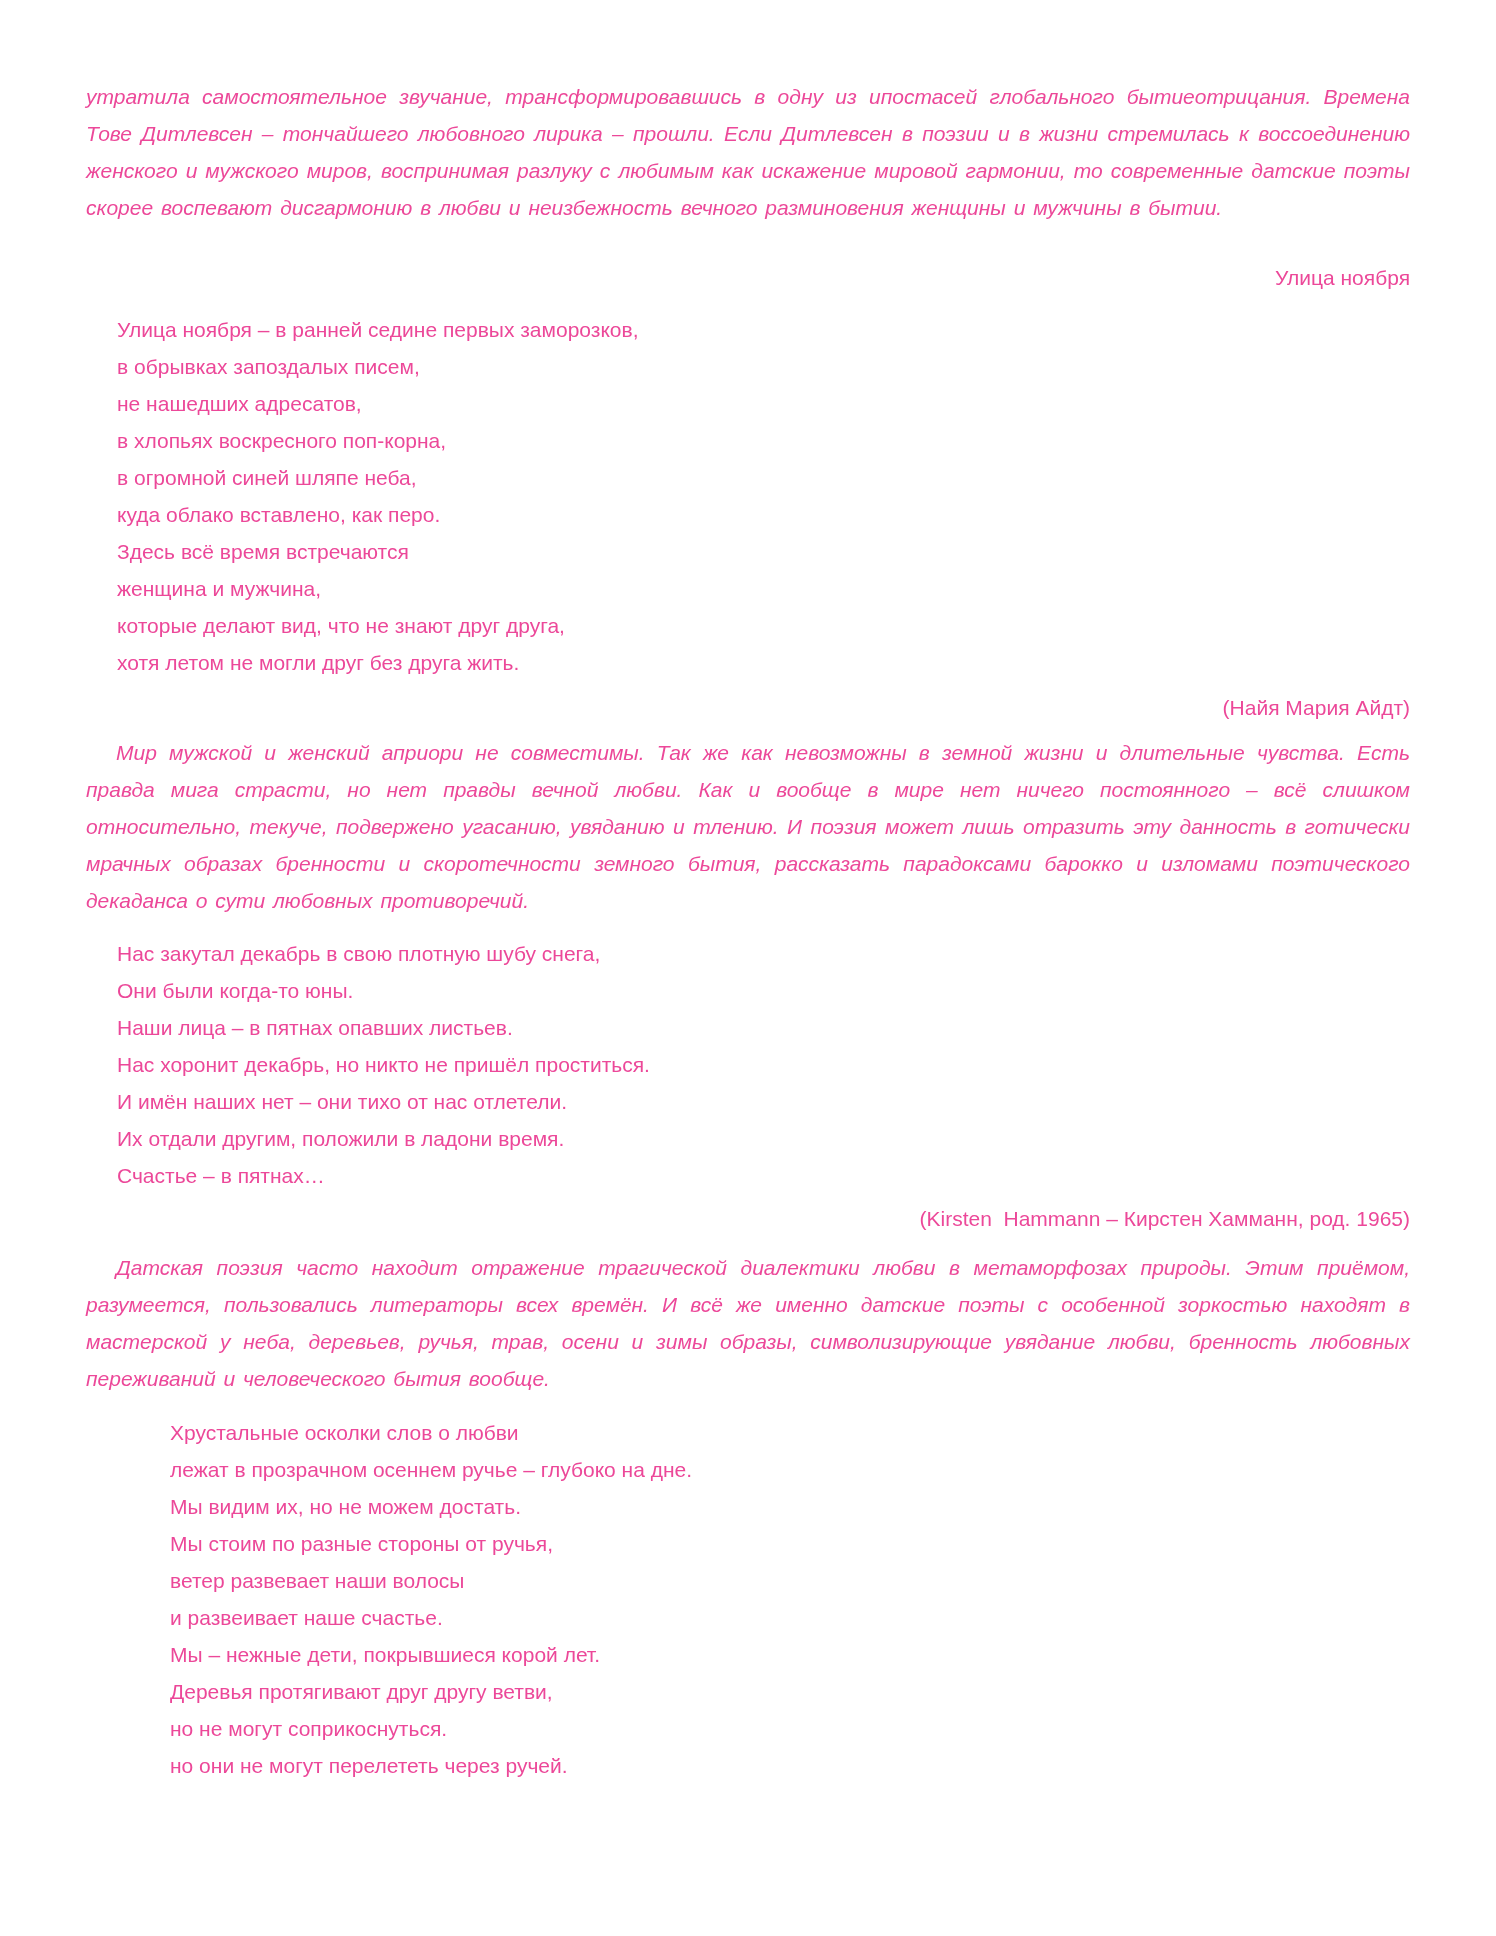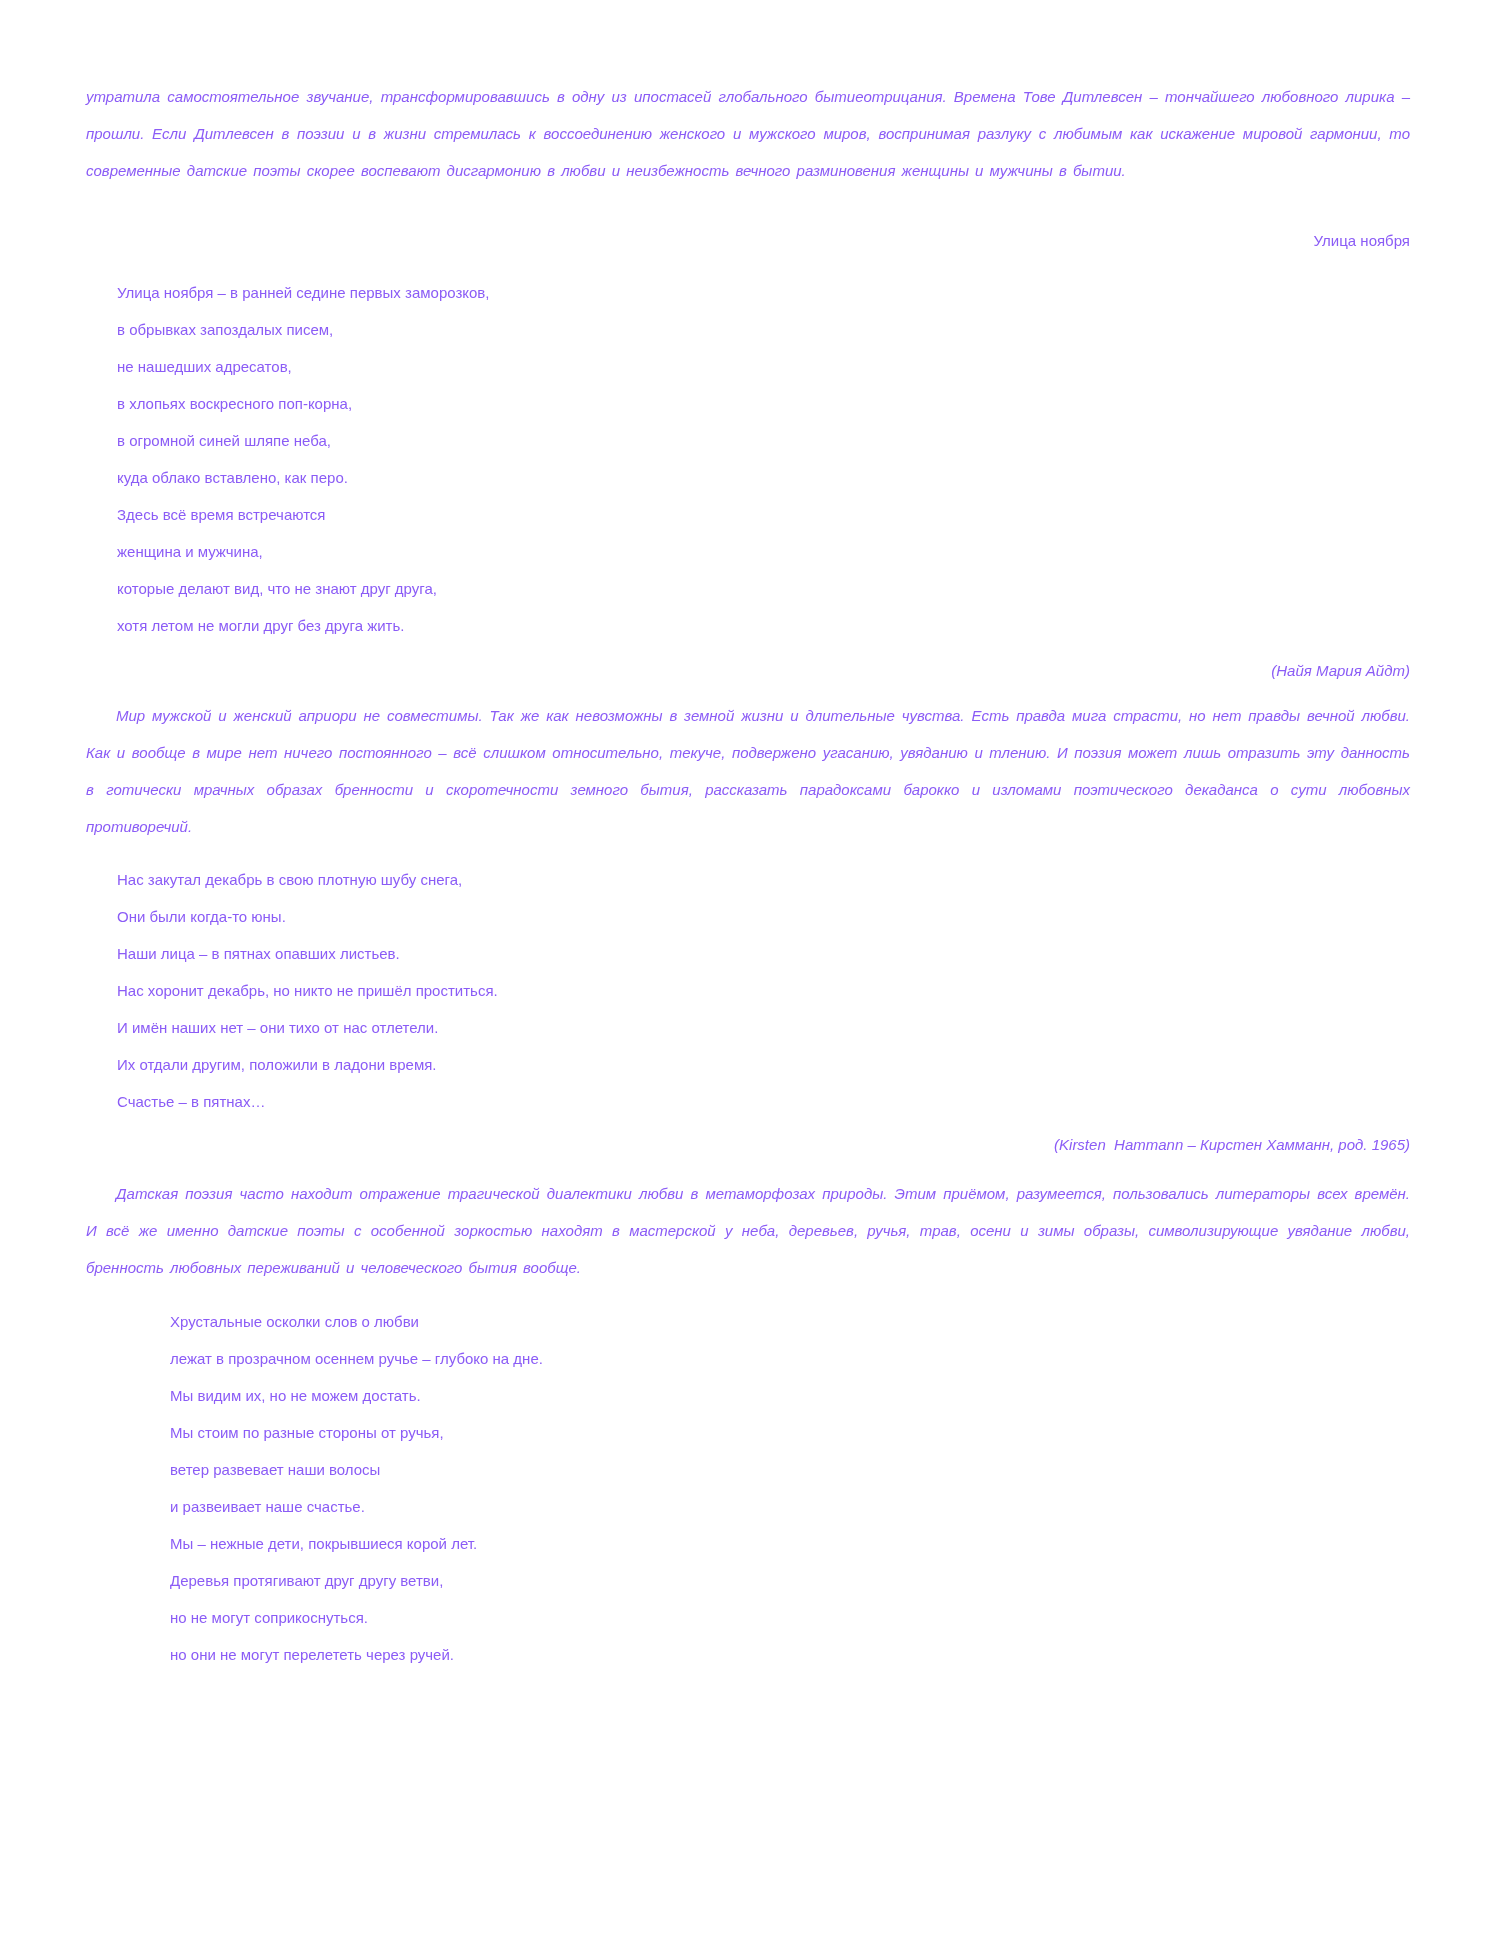--- a/index.html
+++ b/index.html
@@ -10,34 +10,34 @@
     margin: 0 auto;
     background: #ffffff;
     overflow: hidden;
   }
   .content {
     position: absolute;
     left: 86px;
     top: 0;
     width: 1324px;
     font-family: "Liberation Sans", "DejaVu Sans", sans-serif;
-    font-size: 15px;
+    font-size: 21px;
     line-height: 37px;
-    color: #8b5cf6;
+    color: #ec4899;
   }
   .commentary {
     text-align: justify;
     font-style: italic;
     word-spacing: 2px;
   }
   .para-intro   { margin-top: 78px; }
   .poem-title   { text-align: right; margin-top: 33px; }
   .poem         { margin-left: 31px; }
   .poem-1       { margin-top: 15px; }
-  .attribution  { text-align: right; font-style: italic; white-space: pre; }
+  .attribution  { text-align: right; white-space: pre; }
   .attr-1       { margin-top: 8px; }
   .para-comment-1 { margin-top: 8px; text-indent: 30px; }
   .poem-2       { margin-top: 16px; }
   .attr-2       { margin-top: 6px; }
   .para-comment-2 { margin-top: 12px; text-indent: 30px; }
   .poem-3       { margin-top: 17px; margin-left: 84px; }
   .poem-line    { white-space: pre; }
 </style>
 </head>
 <body>

